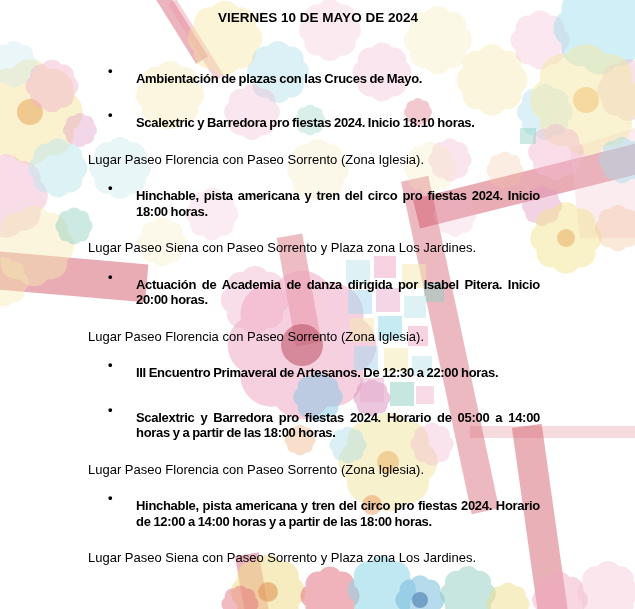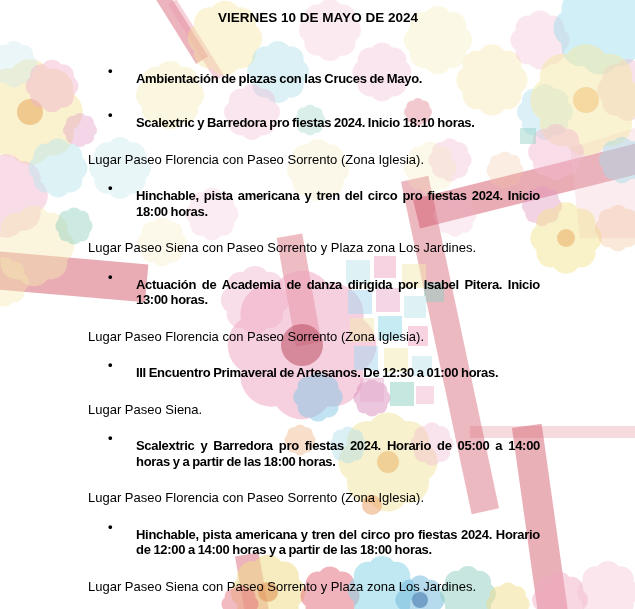--- a/index.html
+++ b/index.html
@@ -161,30 +161,29 @@
     <p class="location">Lugar Paseo Florencia con Paseo Sorrento (Zona Iglesia).</p>
 
     <div class="event">
       <span class="marker">•</span>
       <p class="event-text">Hinchable, pista americana y tren del circo pro fiestas 2024. Inicio 18:00 horas.</p>
     </div>
     <p class="location">Lugar Paseo Siena con Paseo Sorrento y Plaza zona Los Jardines.</p>
 
     <div class="event">
       <span class="marker">•</span>
-      <p class="event-text">Actuación de Academia de danza dirigida por Isabel Pitera. Inicio 13:00 horas.</p>
+      <p class="event-text">Actuación de Academia de danza dirigida por Isabel Pitera. Inicio 20:00 horas.</p>
     </div>
     <p class="location">Lugar Paseo Florencia con Paseo Sorrento (Zona Iglesia).</p>
 
 
     <div class="event">
       <span class="marker">•</span>
-      <p class="event-text">III Encuentro Primaveral de Artesanos. De 12:30 a 01:00 horas.</p>
+      <p class="event-text">III Encuentro Primaveral de Artesanos. De 12:30 a 22:00 horas.</p>
     </div>
-    <p class="location">Lugar Paseo Siena.</p>
 
     <div class="event">
       <span class="marker">•</span>
       <p class="event-text">Scalextric y Barredora pro fiestas 2024. Horario de 05:00 a 14:00 horas y a partir de las 18:00 horas.</p>
     </div>
     <p class="location">Lugar Paseo Florencia con Paseo Sorrento (Zona Iglesia).</p>
 
     <div class="event">
       <span class="marker">•</span>
       <p class="event-text">Hinchable, pista americana y tren del circo pro fiestas 2024. Horario de 12:00 a 14:00 horas y a partir de las 18:00 horas.</p>

